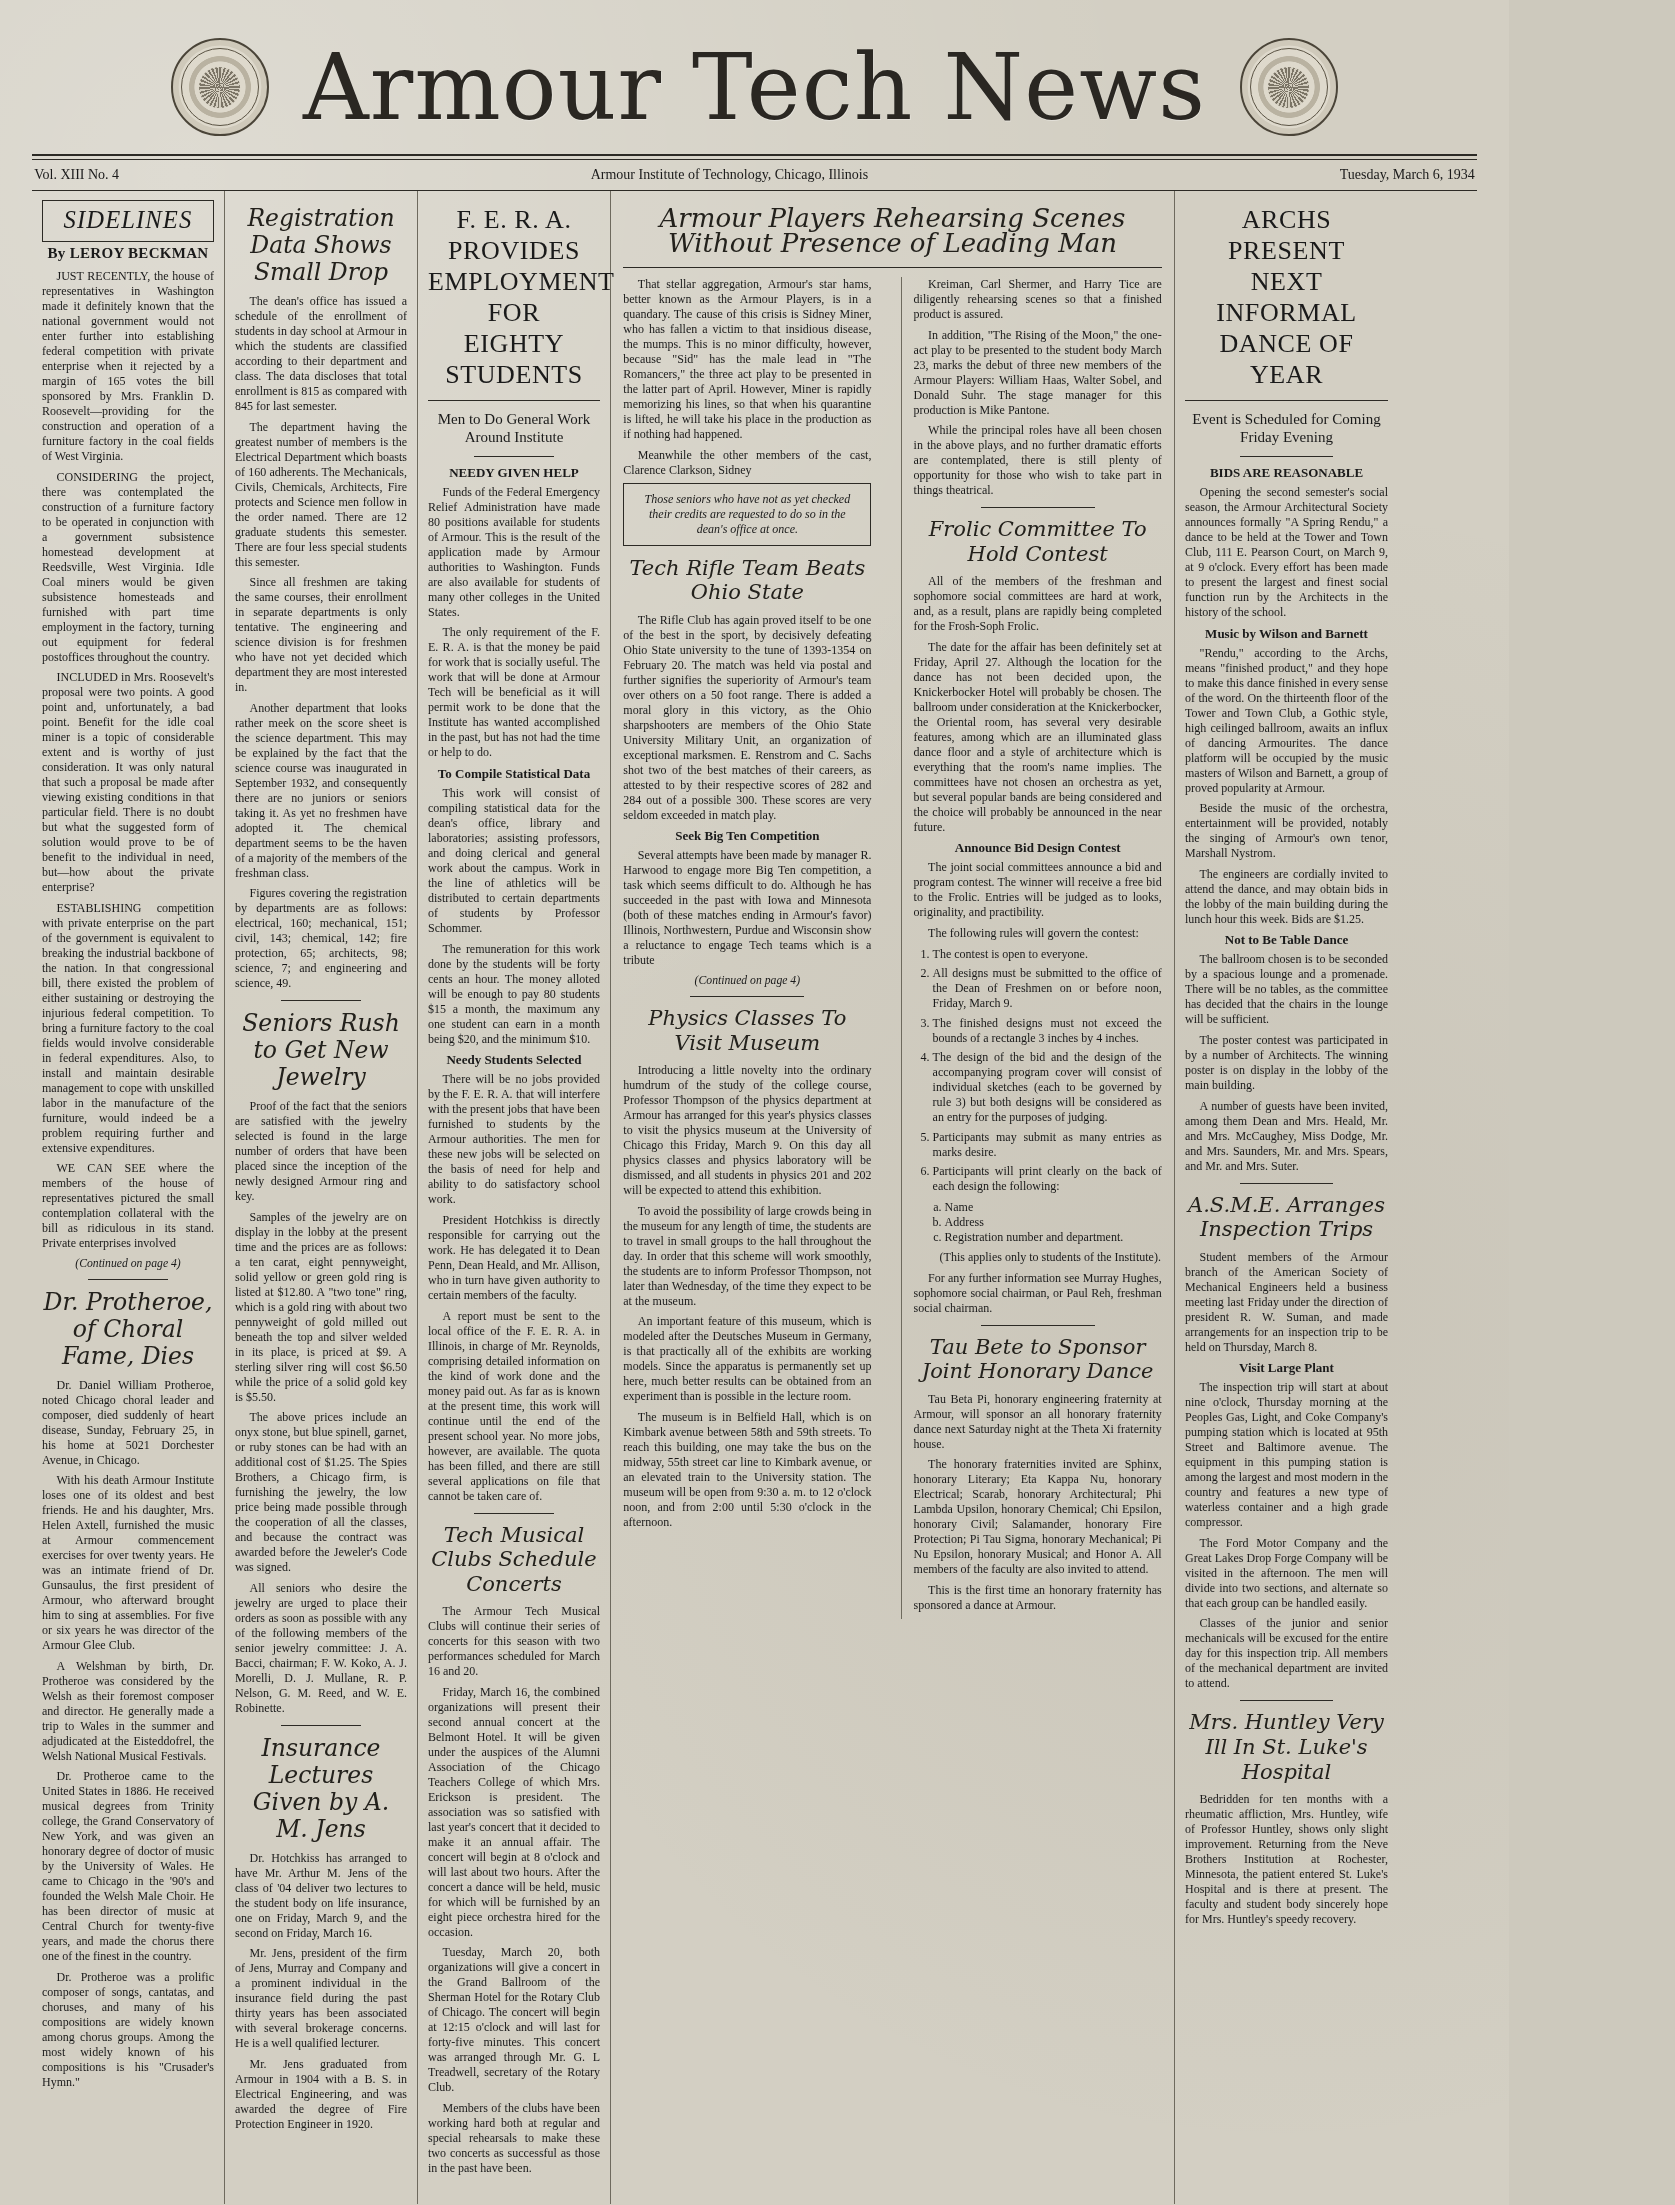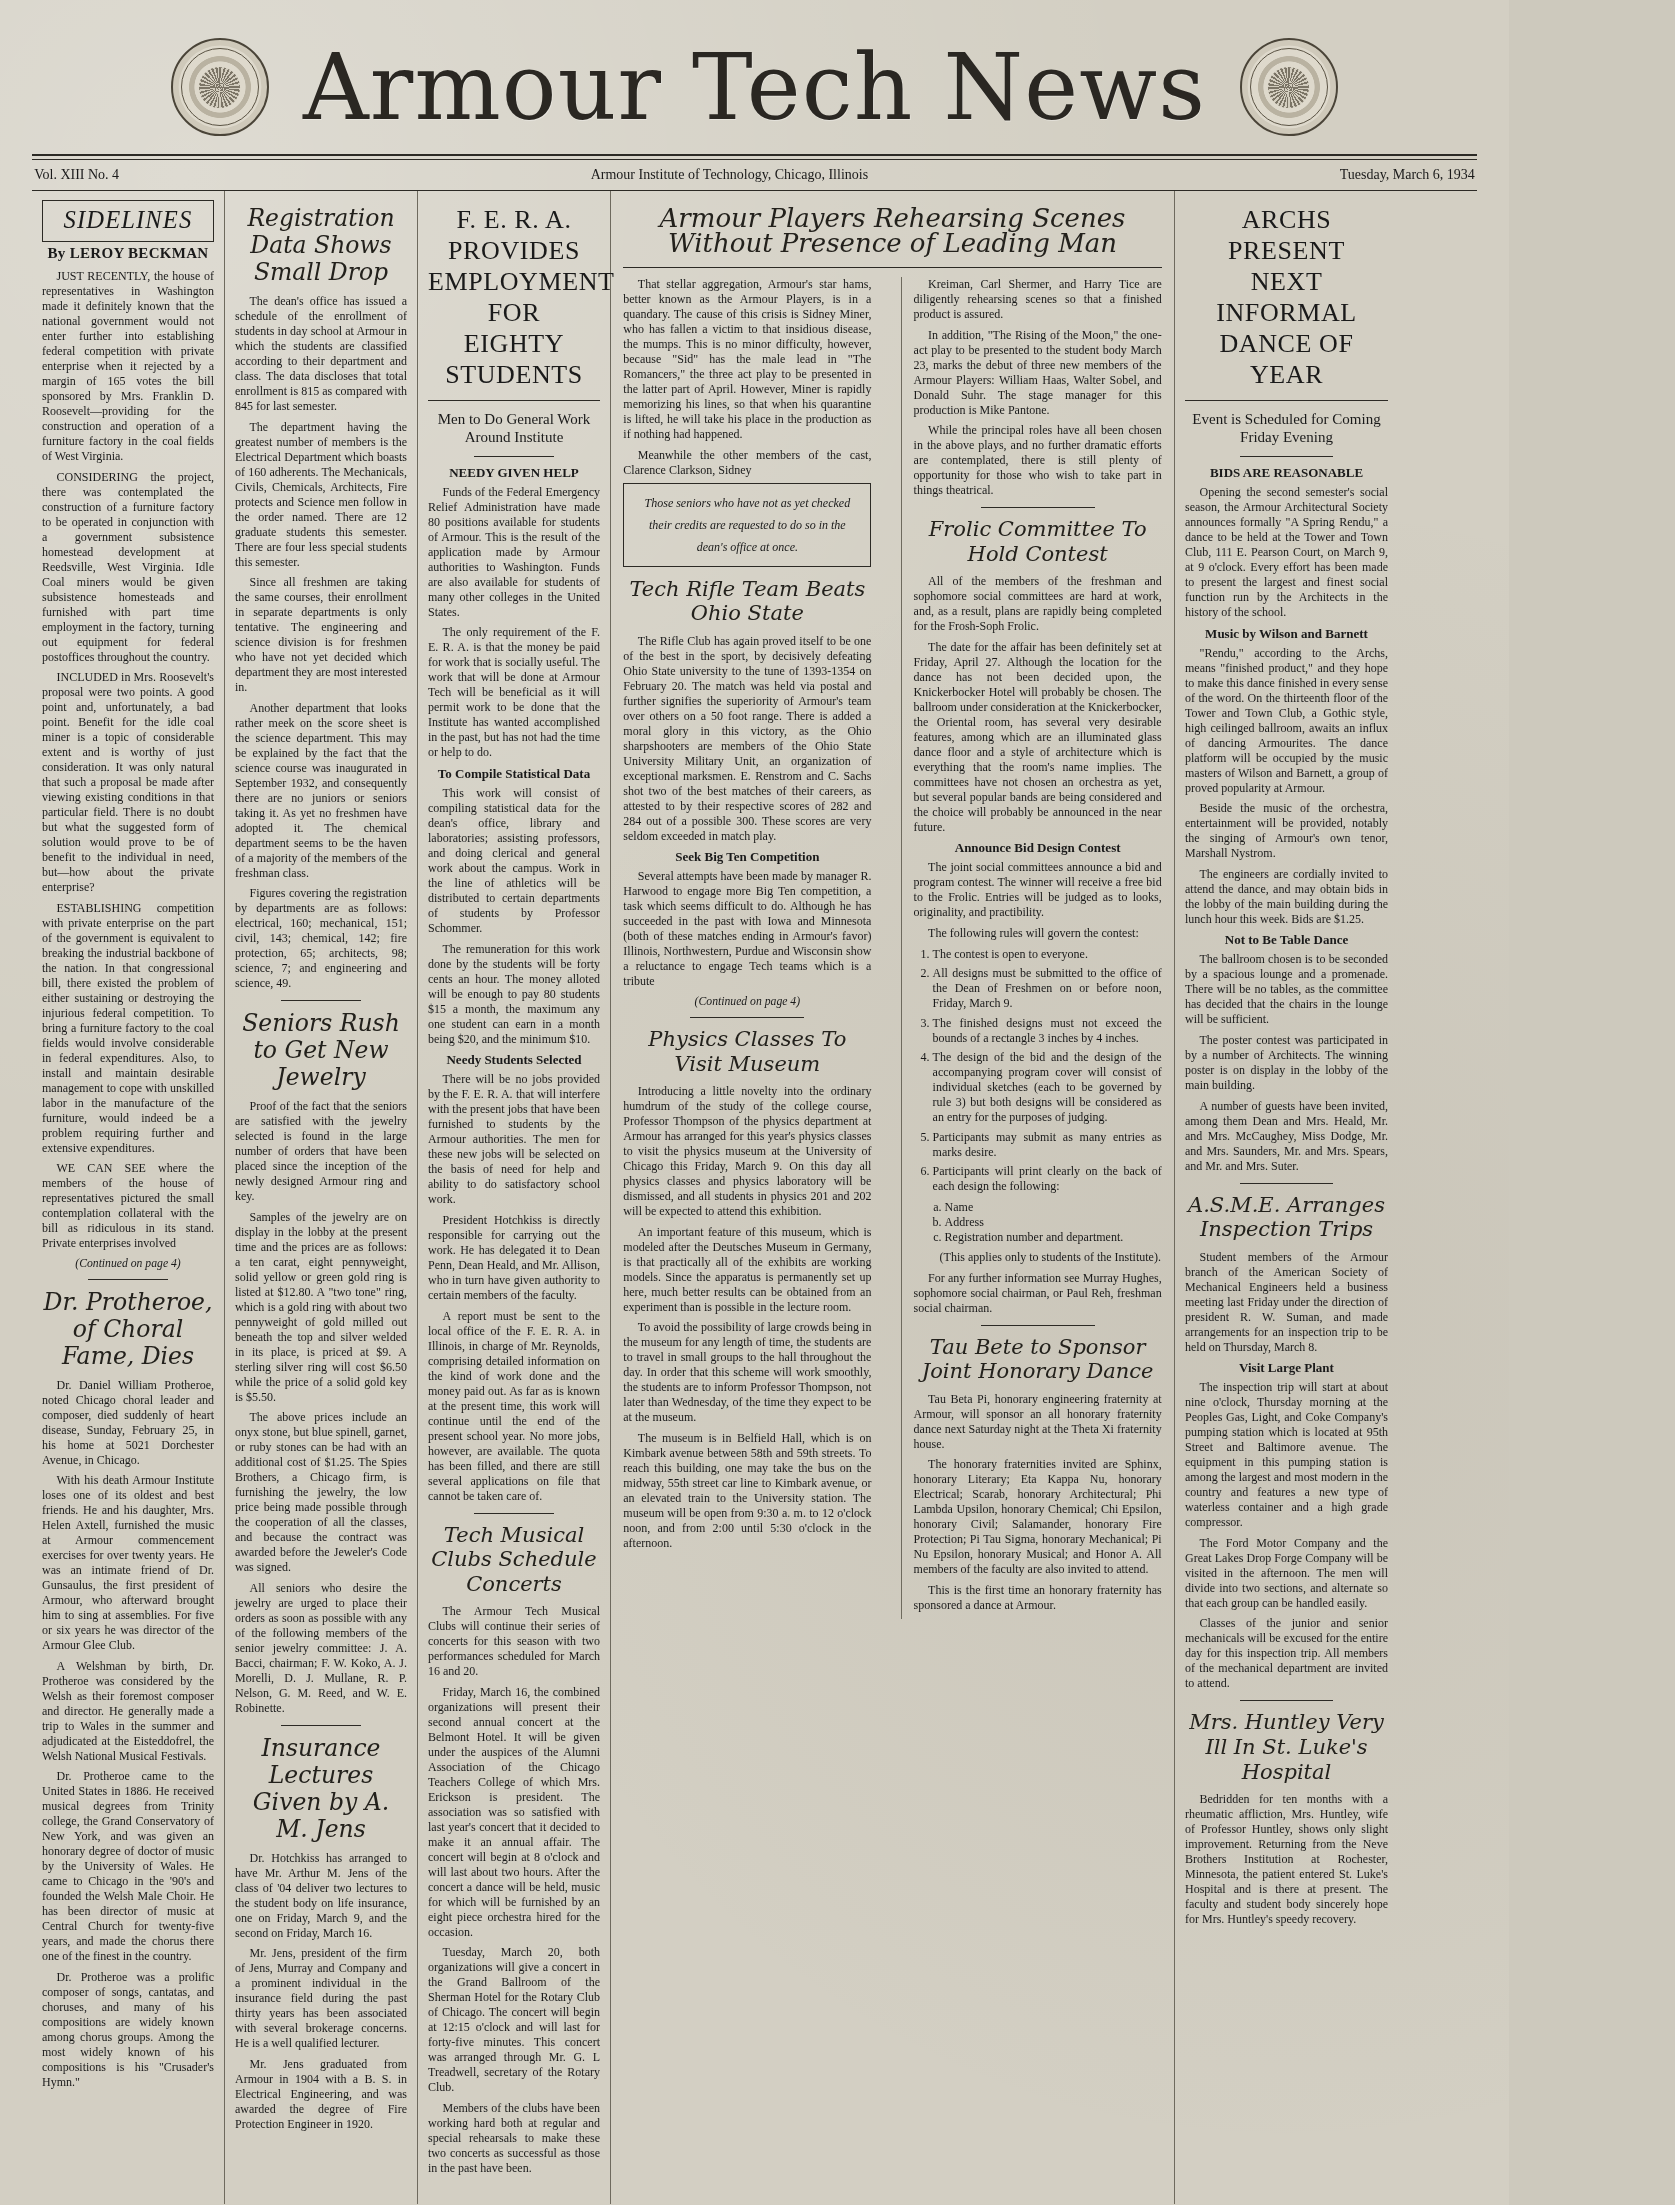--- a/index.html
+++ b/index.html
@@ -168,21 +168,21 @@
     letter-spacing:1.1px;
   }
   .hr-short{border-top:1.1px solid #2c2a25;width:46%;margin:9px auto 9px auto;}
   .hr-full{border-top:1.1px solid #2c2a25;margin:10px 0 9px 0;}
   .cont{font-style:italic;text-align:center;font-size:11.7px;margin-top:4.5px;}
   .boxnote{
     border:1.7px solid #2c2a25;
     padding:7.8px 9px;
     font-style:italic;
     font-size:12px;
-    line-height:22px;
+    line-height:15px;
     text-align:center;
     margin:4.5px 0 10px 0;
   }
   ol.rules{margin:0 0 5.6px 0;padding-left:19px;}
   ol.rules li{font-size:12px;line-height:15px;text-align:justify;margin-bottom:4.5px;}
   ol.alpha{margin:0 0 5.6px 0;padding-left:31px;list-style:lower-alpha;}
   ol.alpha li{font-size:12px;line-height:15px;text-align:justify;}
 </style>
 </head>
 <body>
@@ -295,22 +295,22 @@
           <p class="ind">Meanwhile the other members of the cast, Clarence Clarkson, Sidney</p>
           <div class="boxnote">Those seniors who have not as yet checked their credits are requested to do so in the dean's office at once.</div>
           <h2 class="head-script small">Tech Rifle Team Beats Ohio State</h2>
           <p class="ind">The Rifle Club has again proved itself to be one of the best in the sport, by decisively defeating Ohio State university to the tune of 1393-1354 on February 20. The match was held via postal and further signifies the superiority of Armour's team over others on a 50 foot range. There is added a moral glory in this victory, as the Ohio sharpshooters are members of the Ohio State University Military Unit, an organization of exceptional marksmen. E. Renstrom and C. Sachs shot two of the best matches of their careers, as attested to by their respective scores of 282 and 284 out of a possible 300. These scores are very seldom exceeded in match play.</p>
           <h4 class="minihead">Seek Big Ten Competition</h4>
           <p class="ind">Several attempts have been made by manager R. Harwood to engage more Big Ten competition, a task which seems difficult to do. Although he has succeeded in the past with Iowa and Minnesota (both of these matches ending in Armour's favor) Illinois, Northwestern, Purdue and Wisconsin show a reluctance to engage Tech teams which is a tribute</p>
           <div class="cont">(Continued on page 4)</div>
           <div class="hr-short"></div>
           <h2 class="head-script small">Physics Classes To Visit Museum</h2>
           <p class="ind">Introducing a little novelty into the ordinary humdrum of the study of the college course, Professor Thompson of the physics department at Armour has arranged for this year's physics classes to visit the physics museum at the University of Chicago this Friday, March 9. On this day all physics classes and physics laboratory will be dismissed, and all students in physics 201 and 202 will be expected to attend this exhibition.</p>
+          <p class="ind">To avoid the possibility of large crowds being in the museum for any length of time, the students are to travel in small groups to the hall throughout the day. In order that this scheme will work smoothly, the students are to inform Professor Thompson, not later than Wednesday, of the time they expect to be at the museum.</p>
           <p class="ind">An important feature of this museum, which is modeled after the Deutsches Museum in Germany, is that practically all of the exhibits are working models. Since the apparatus is permanently set up here, much better results can be obtained from an experiment than is possible in the lecture room.</p>
-          <p class="ind">To avoid the possibility of large crowds being in the museum for any length of time, the students are to travel in small groups to the hall throughout the day. In order that this scheme will work smoothly, the students are to inform Professor Thompson, not later than Wednesday, of the time they expect to be at the museum.</p>
           <p class="ind">The museum is in Belfield Hall, which is on Kimbark avenue between 58th and 59th streets. To reach this building, one may take the bus on the midway, 55th street car line to Kimbark avenue, or an elevated train to the University station. The museum will be open from 9:30 a. m. to 12 o'clock noon, and from 2:00 until 5:30 o'clock in the afternoon.</p>
         </div>
 
         <div class="subcol">
           <p class="ind">Kreiman, Carl Shermer, and Harry Tice are diligently rehearsing scenes so that a finished product is assured.</p>
           <p class="ind">In addition, "The Rising of the Moon," the one-act play to be presented to the student body March 23, marks the debut of three new members of the Armour Players: William Haas, Walter Sobel, and Donald Suhr. The stage manager for this production is Mike Pantone.</p>
           <p class="ind">While the principal roles have all been chosen in the above plays, and no further dramatic efforts are contemplated, there is still plenty of opportunity for those who wish to take part in things theatrical.</p>
 
           <div class="hr-short"></div>
 

